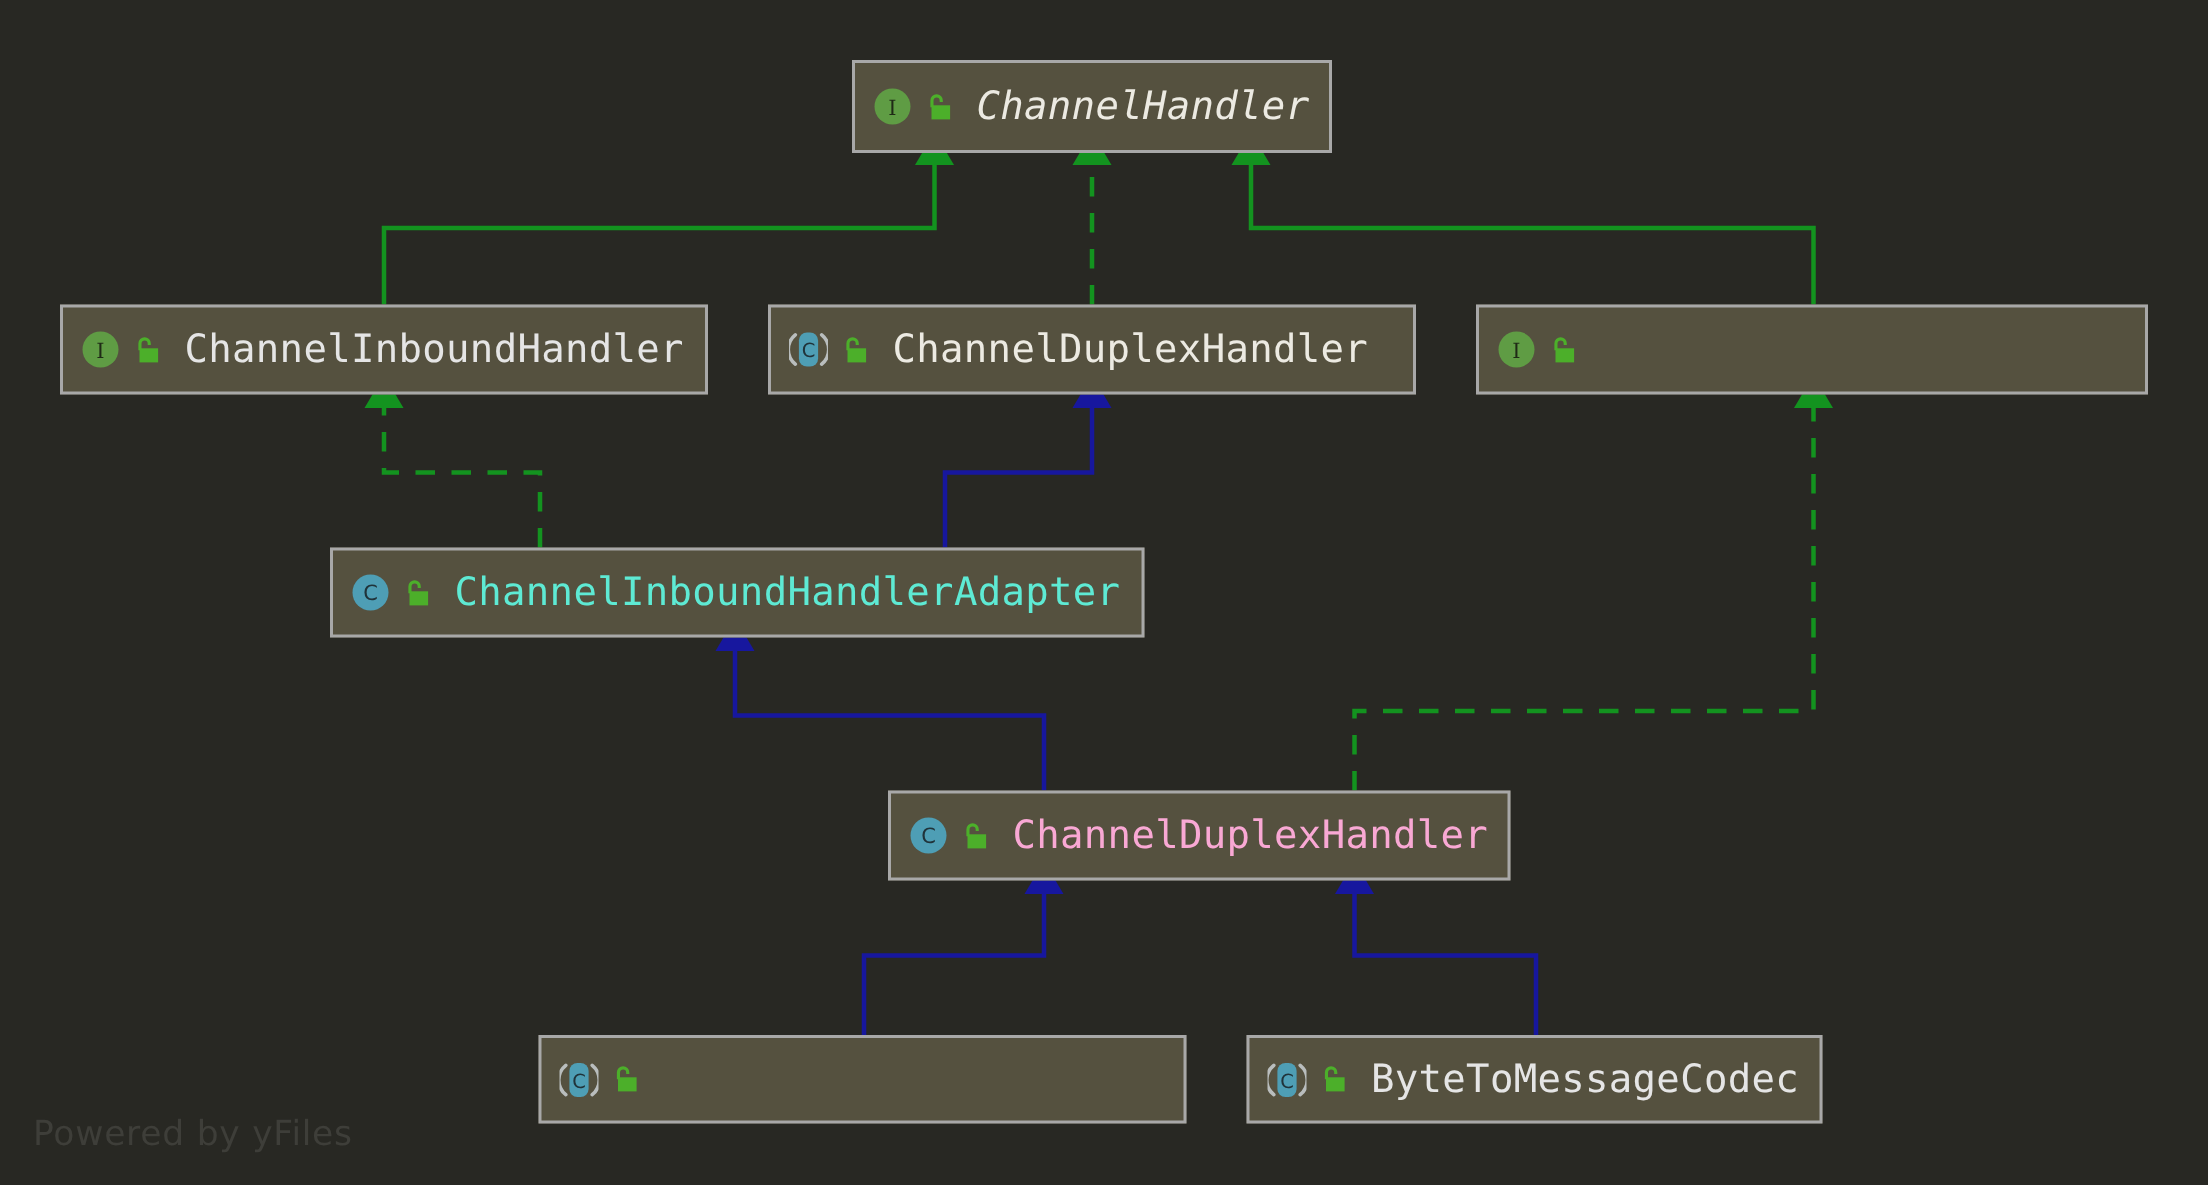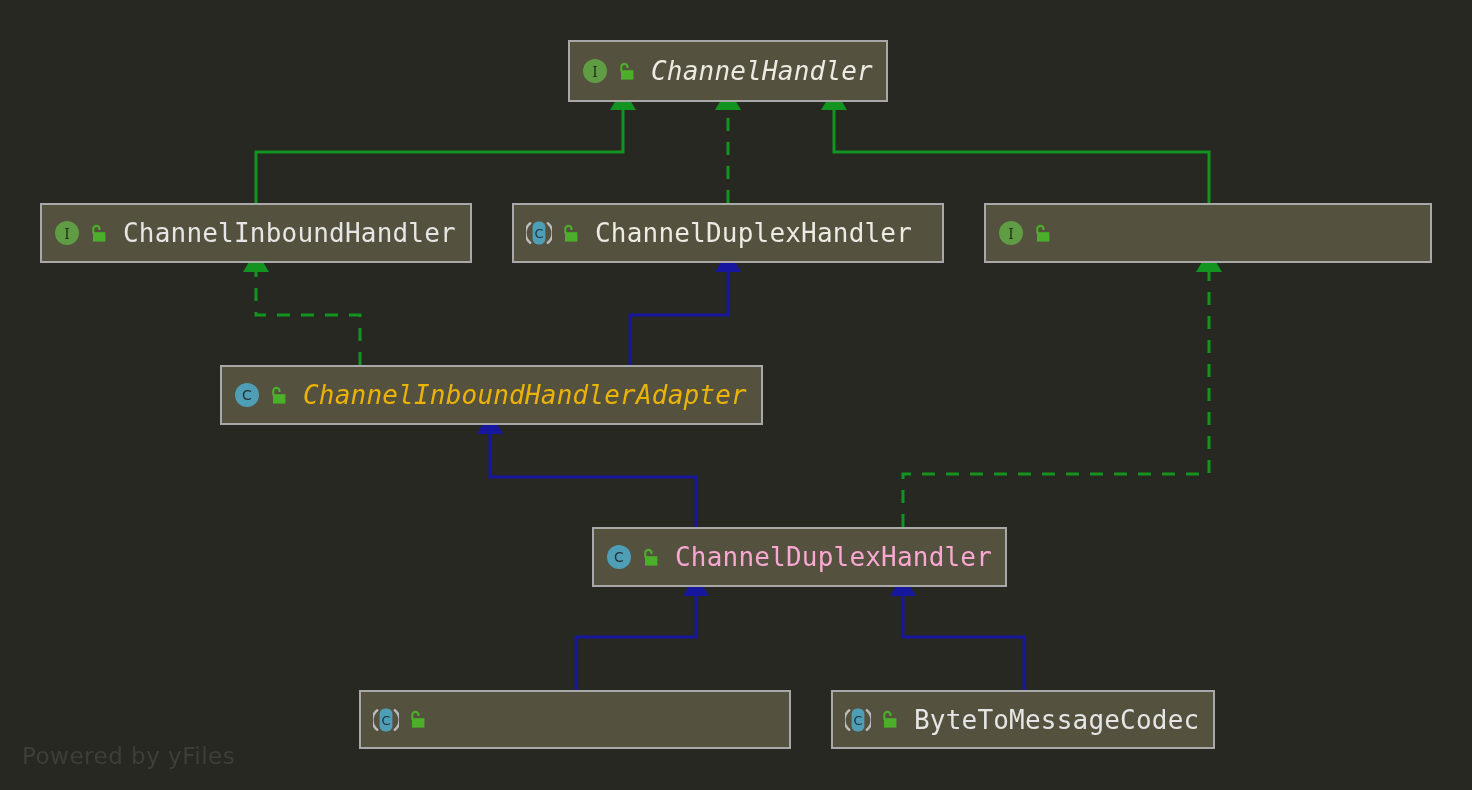--- a/index.html
+++ b/index.html
@@ -198,21 +198,21 @@
               <text x="13" y="18" text-anchor="middle" font-family="DejaVu Sans, sans-serif" font-size="14" fill="#20333a">C</text>
             </svg>
           </span>
           <span style="display: flex;">
             <svg class="icon-lock" viewBox="0 0 18 19" xmlns="http://www.w3.org/2000/svg">
               <path d="M4.3 8.4 V5.0 a3.1 3.1 0 0 1 6.2 0" stroke="#4caf2a" stroke-width="2.1" fill="none" stroke-linecap="square"></path>
               <rect x="4.0" y="8.2" width="12.4" height="9.4" fill="#4caf2a"></rect>
             </svg>
           </span>
         </span>
-        <span class="label" style="color: #eab308; font-style: italic;">ChannelInboundHandlerAdapter</span>
+        <span class="label" style="color: #5eead4;">ChannelInboundHandlerAdapter</span>
       </div>
       <div class="node" style="left: 592px; top: 527px; width: 415px; height: 60px; background: rgb(85, 81, 63); border-color: rgb(168, 168, 168);">
         <span class="icons">
           <span style="display: flex;">
             <svg class="icon-type" viewBox="0 0 26 26" xmlns="http://www.w3.org/2000/svg">
               <circle cx="13" cy="13" r="12" fill="#4e9eb5"></circle>
               <text x="13" y="18" text-anchor="middle" font-family="DejaVu Sans, sans-serif" font-size="14" fill="#20333a">C</text>
             </svg>
           </span>
           <span style="display: flex;">

